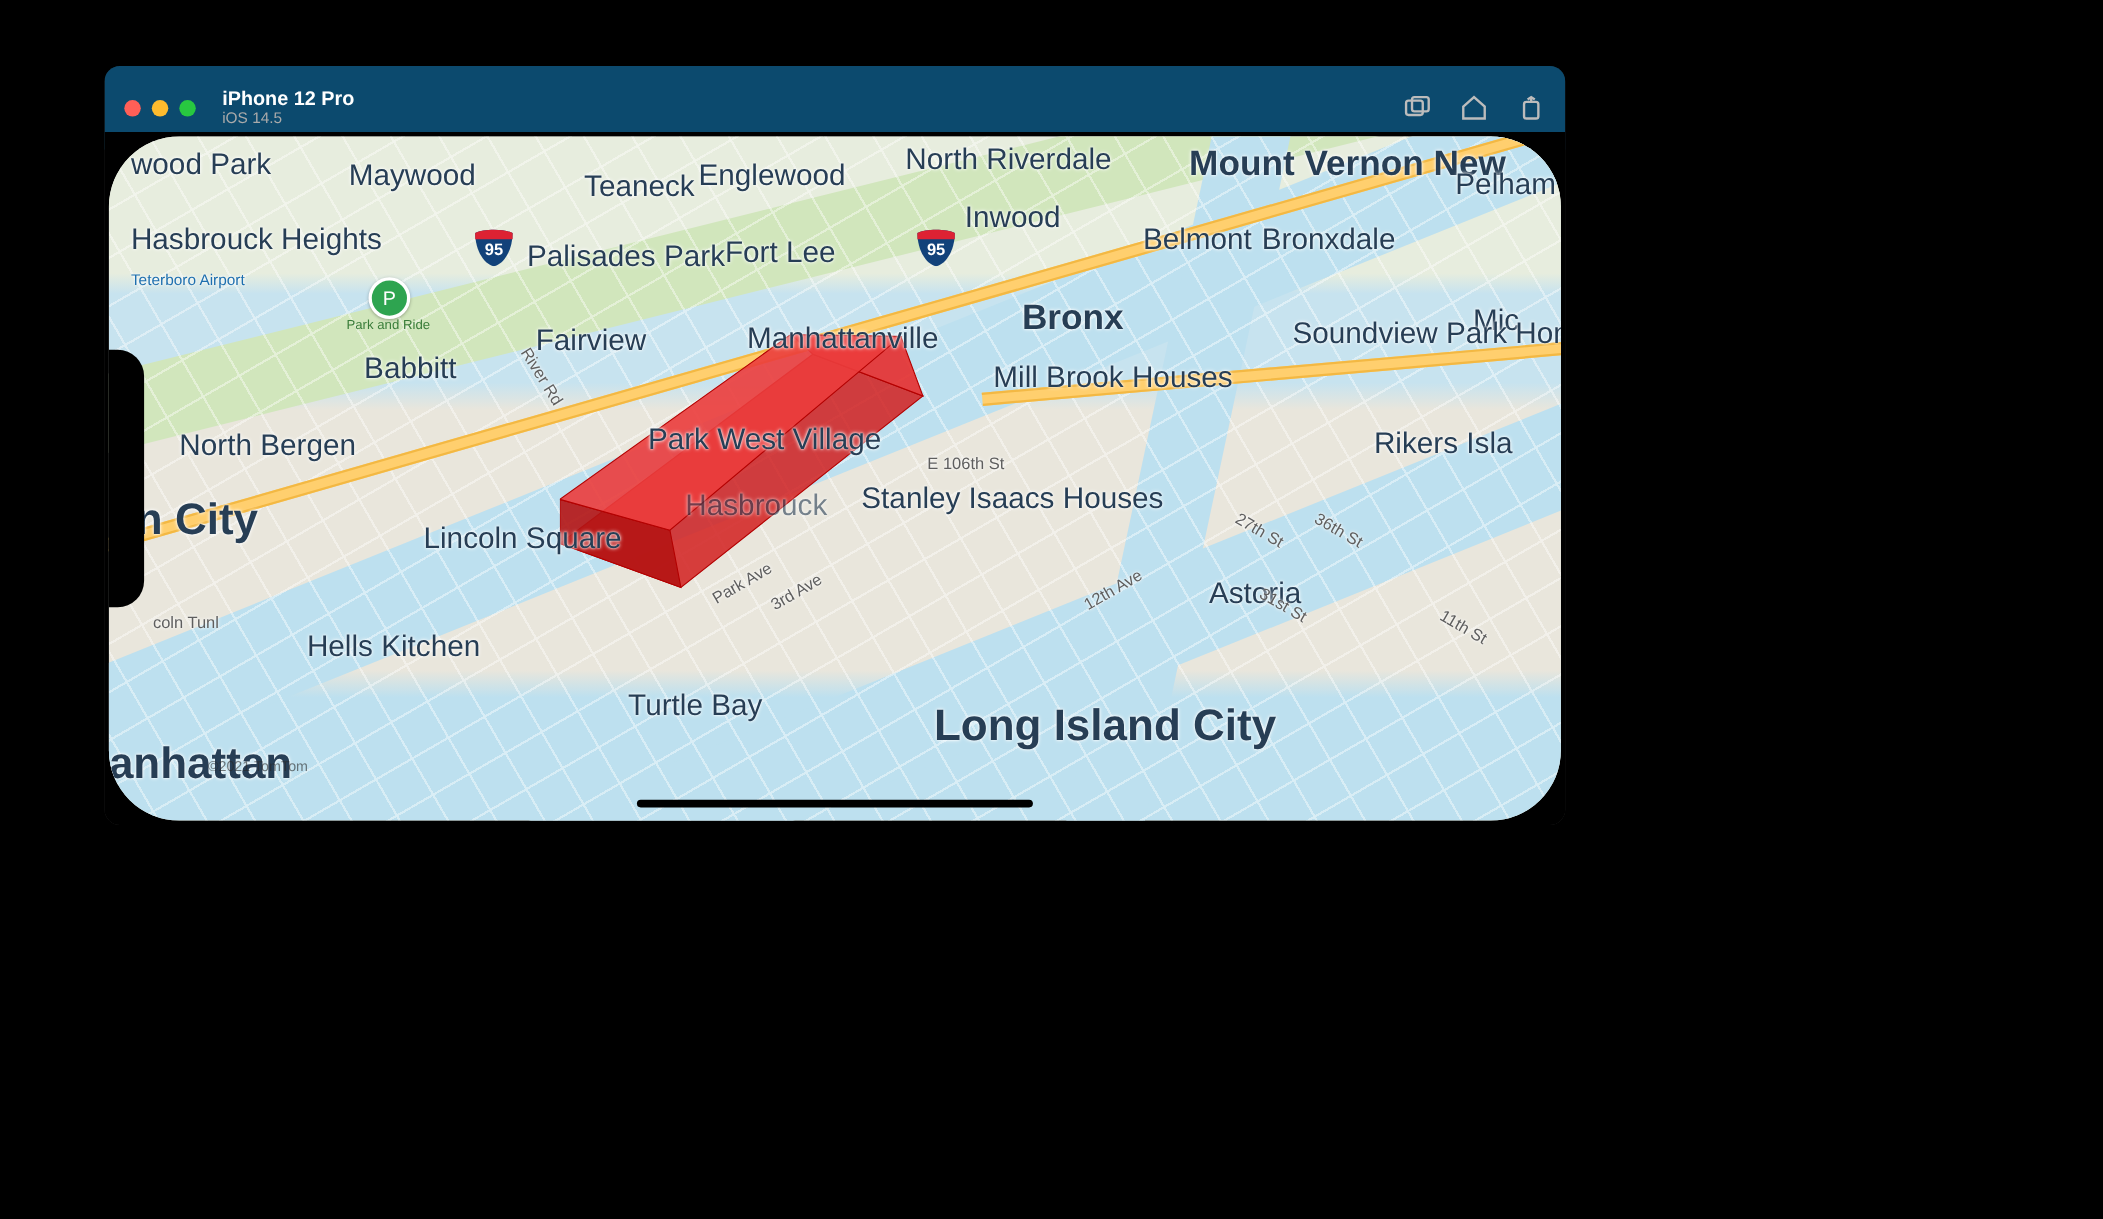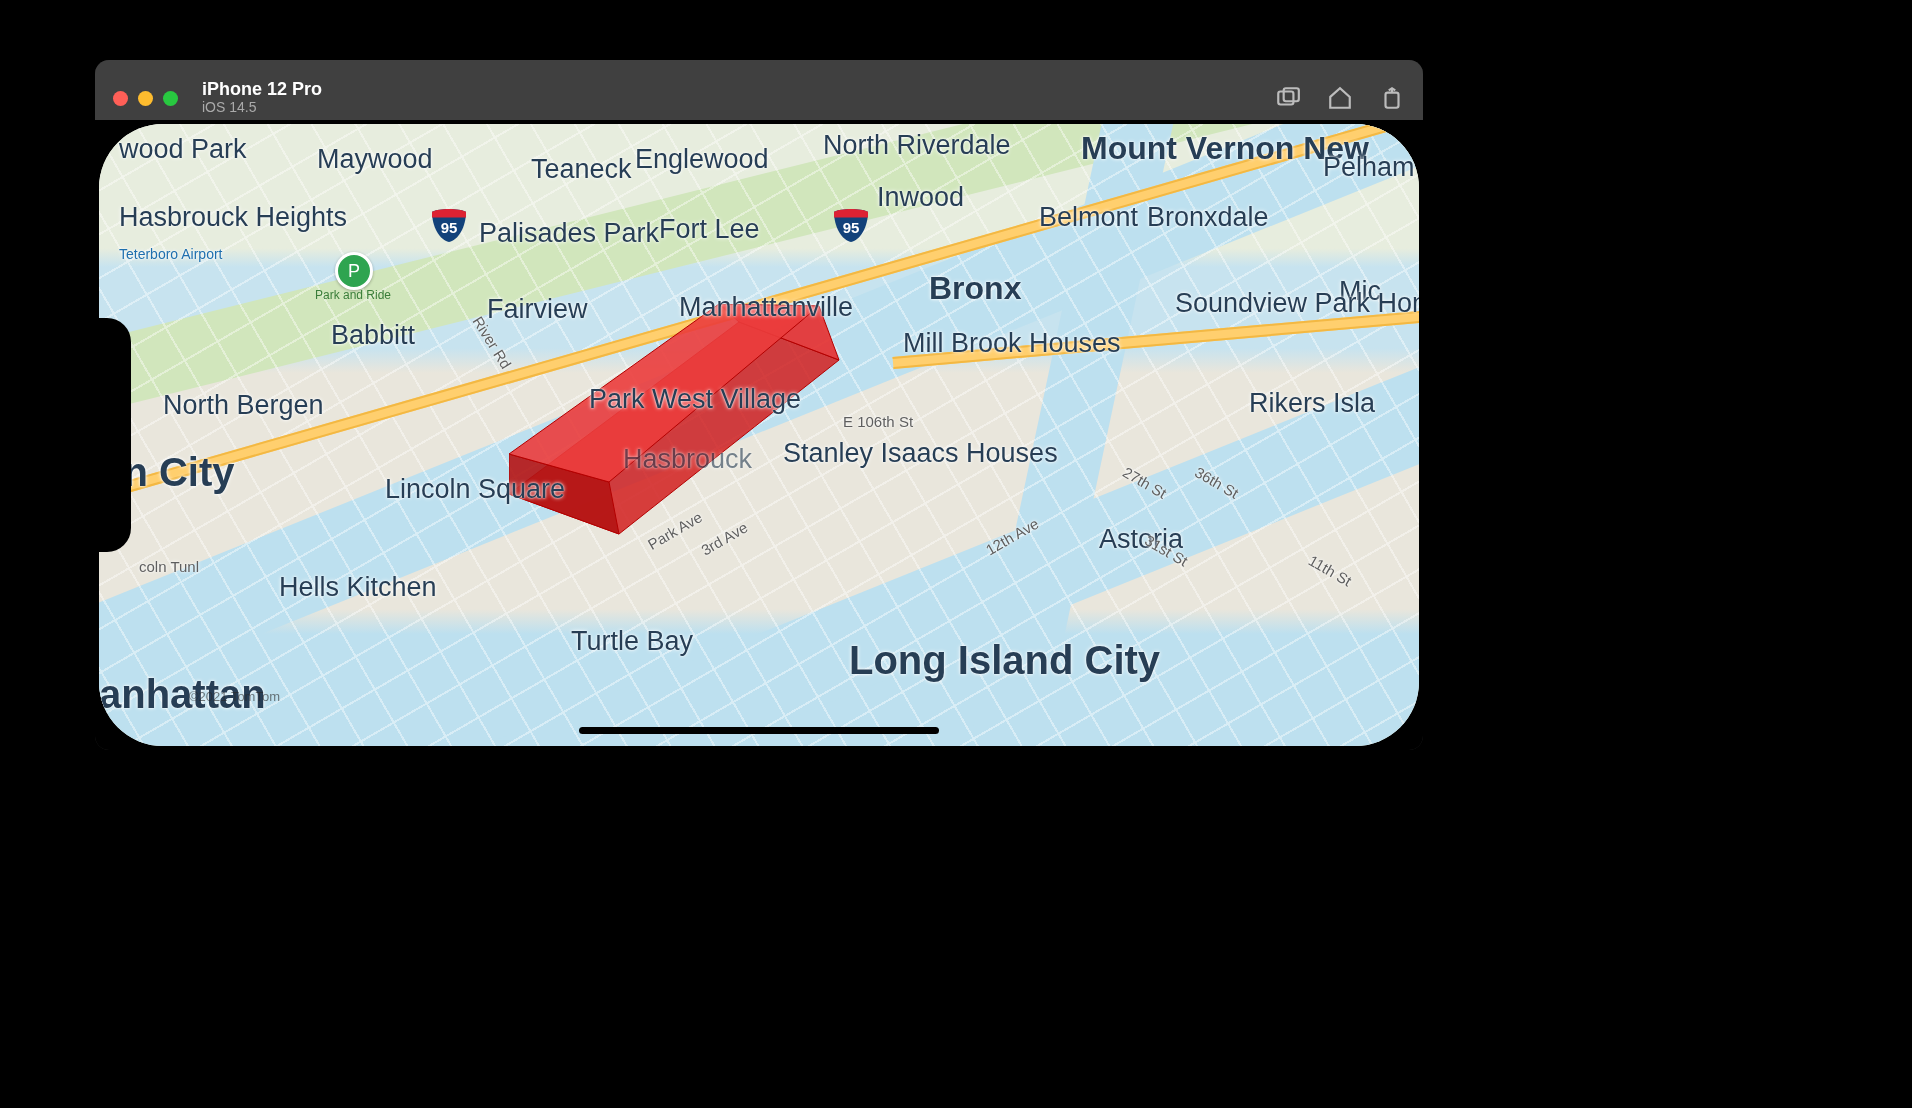--- a/index.html
+++ b/index.html
@@ -20,21 +20,21 @@
     background: #1c1c1c;
     border-radius: 14px;
     box-shadow: 0 10px 40px rgba(0,0,0,0.6);
     overflow: hidden;
   }
   .titlebar {
     height: 76px;
     display: flex;
     align-items: center;
     padding: 0 18px;
-    background: #404040;
+    background: #0c4a6e;
   }
   .traffic-lights {
     display: flex;
     gap: 10px;
     margin-right: 24px;
   }
   .dot { width: 15px; height: 15px; border-radius: 50%; }
   .dot-close  { background:#ff5f57; }
   .dot-min    { background:#febc2e; }
   .dot-max    { background:#28c840; }

